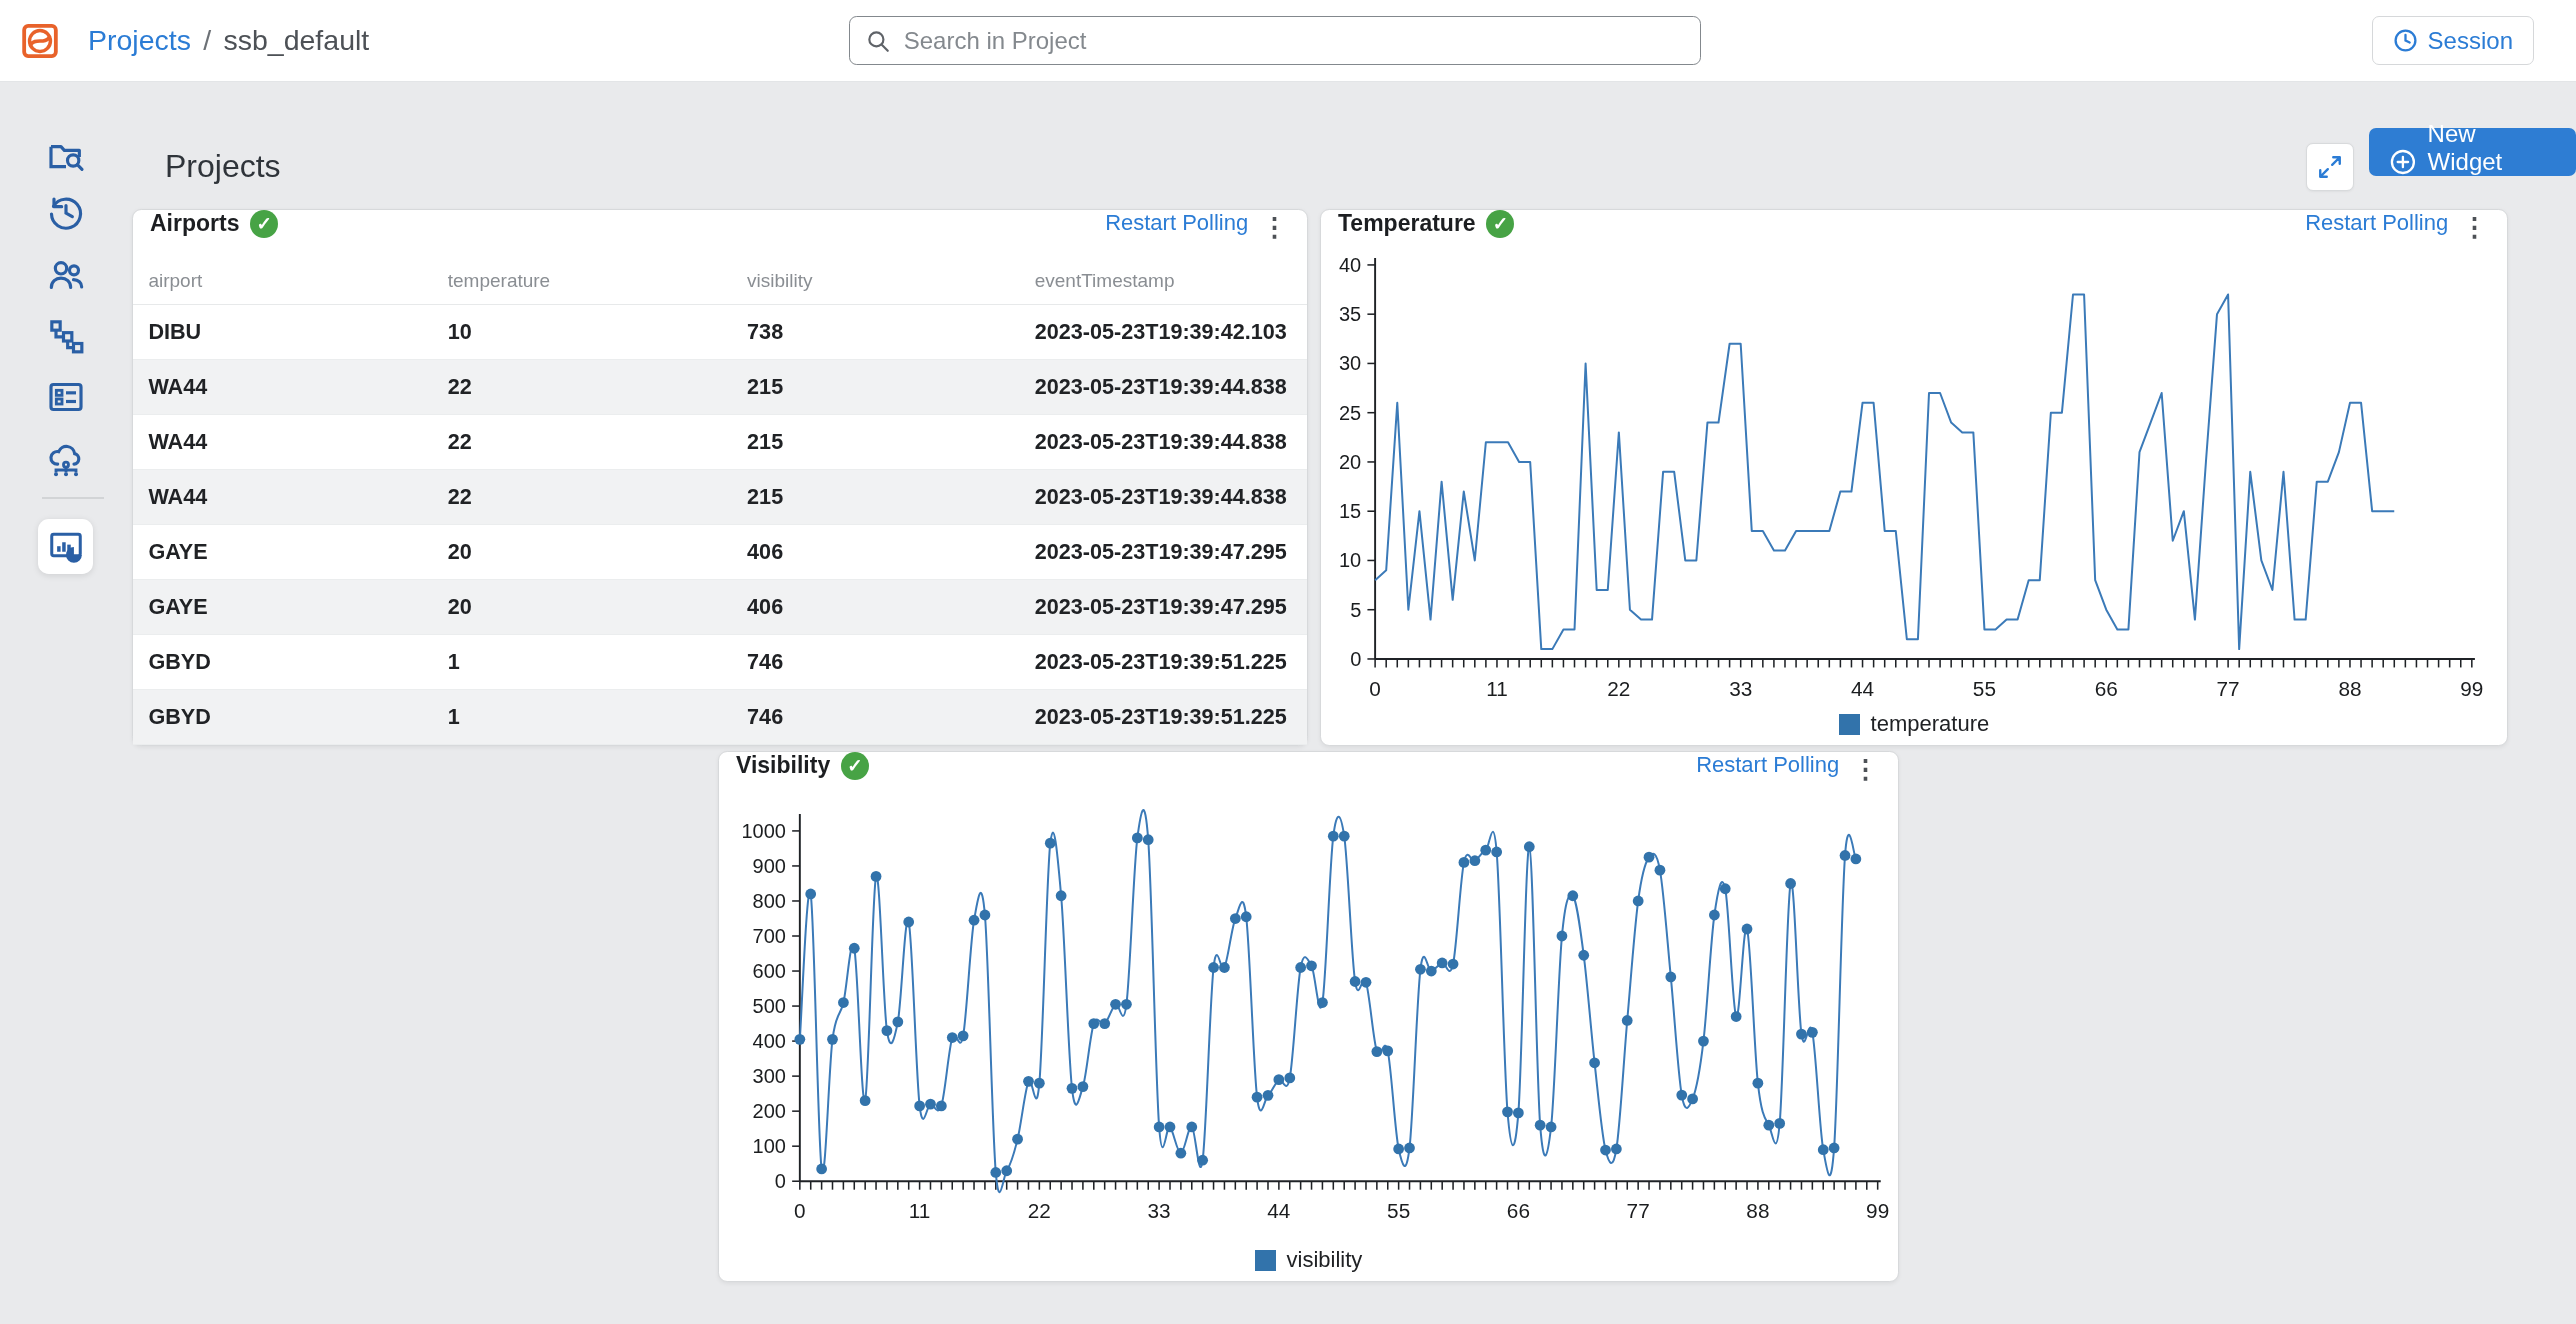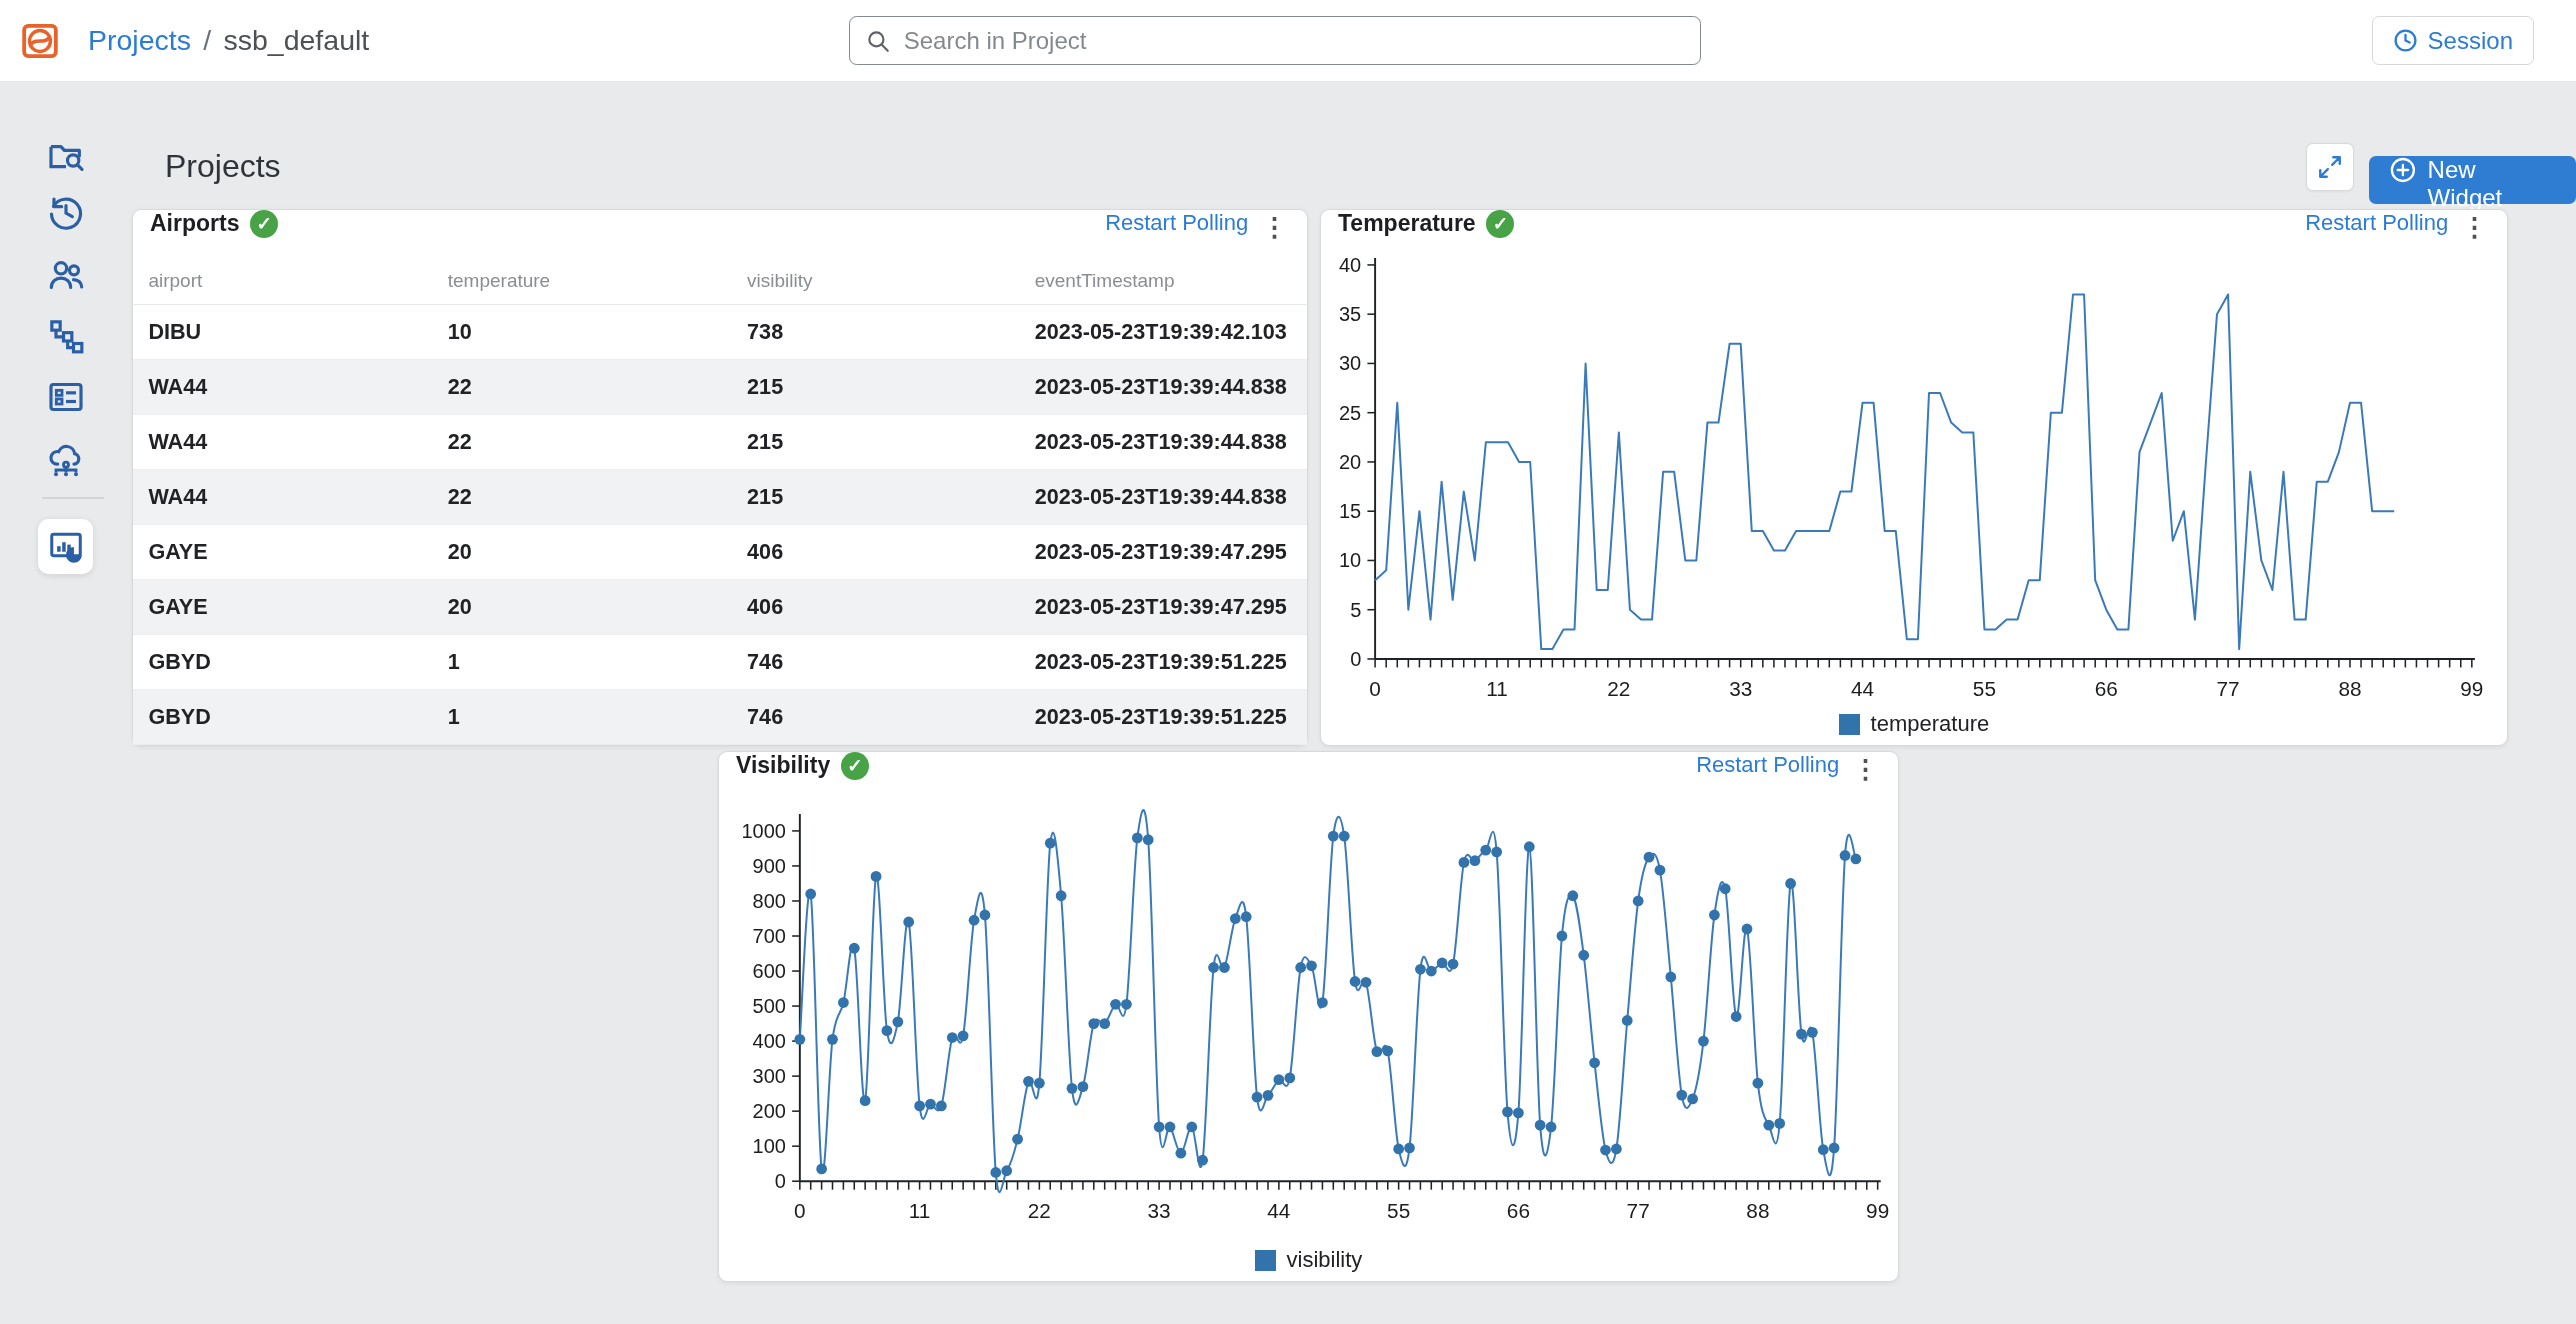--- a/index.html
+++ b/index.html
@@ -22,21 +22,21 @@
 
   
   .side-icon { left:46px; width:40px; height:40px; color:#2a5fa5; }
   .side-icon svg { width:40px; height:40px; display:block; }
   #side-active-tile { left:38px; top:519px; width:55px; height:55px; background:#ffffff; border-radius:10.8px; box-shadow:0 1.5px 6.2px rgba(0,0,0,0.10); }
   #side-divider { left:42px; top:497px; width:62px; height:1.5px; background:#d2d4d6; }
 
   
   #page-title { left:165px; top:148px; font-size:32px; color:#2f343a; }
   #expand-btn { left:2306px; top:143px; width:48px; height:48px; background:#fff; border:0.8px solid #d8dadc; border-radius:7px; display:flex; align-items:center; justify-content:center; cursor:pointer; box-shadow:0 0.8px 2.3px rgba(0,0,0,0.05); }
-  #new-widget-btn { left:2369px; top:156px; height:48px; padding:0 20px; background:#2e7dd3; border-radius:7px; display:flex; align-items:flex-start; gap:10.8px; color:#fff; font-size:24px; cursor:pointer; }
+  #new-widget-btn { left:2369px; top:128px; height:48px; padding:0 20px; background:#2e7dd3; border-radius:7px; display:flex; align-items:flex-end; gap:10.8px; color:#fff; font-size:24px; cursor:pointer; }
 
   
   .card { background:#fff; border:0.8px solid #d7d9db; border-radius:9.2px; box-shadow:0 1.5px 4.6px rgba(0,0,0,0.06); }
   #card-airports { left:132px; top:209px; width:1176px; height:537px; }
   #card-temperature { left:1320px; top:209px; width:1188px; height:537px; }
   #card-visibility { left:718px; top:751px; width:1181px; height:531px; }
   .widget-header { position:absolute; left:0; top:0; right:0; height:49px; display:flex; align-items:flex-start; padding:0 17px; gap:10.8px; }
   .widget-title { font-size:23px; font-weight:bold; color:#1c1e21; }
   .status-badge { width:28px; height:28px; border-radius:50%; background:#47a345; color:#fff; font-size:18.5px; font-weight:bold; display:flex; align-items:center; justify-content:center; }
   .header-spacer { flex:1; }

